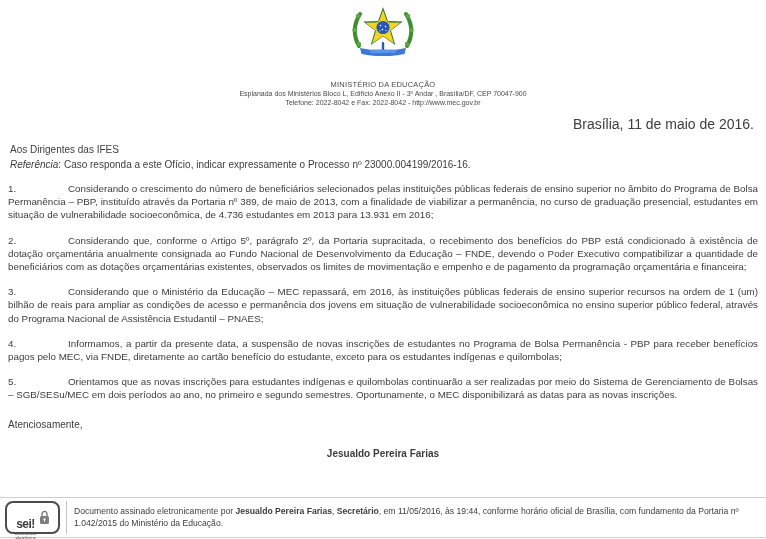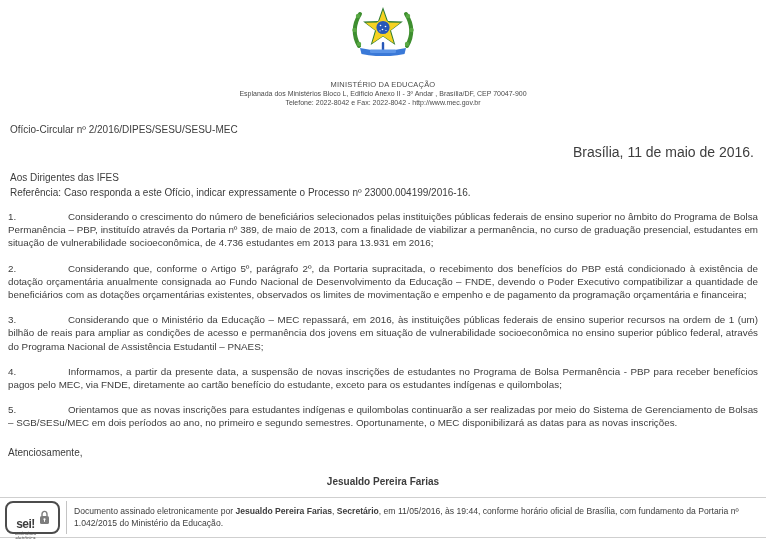--- a/index.html
+++ b/index.html
@@ -17,21 +17,21 @@
   .hdr-ministry {
     text-align:center; font-size:7.5px; letter-spacing:.2px; margin-top:20px; color:#4a4a4a;
   }
   .hdr-line { text-align:center; font-size:7px; line-height:9px; color:#4a4a4a; }
   .doc-number { margin:17px 10px 0 10px; font-size:10px; }
   .place-date { margin:9px 12px 12px 0; text-align:right; font-size:14px; }
   .addressee { margin:11px 10px 0 10px; font-size:10px; }
   .subject-line { margin:23px 10px 0 10px; font-size:10px; }
   .subject-line b { color:#3d3d3d; }
   .reference-line { margin:4px 10px 0 10px; font-size:10px; }
-  .reference-line .ref-label { }
+  .reference-line .ref-label { font-style:italic; }
   .salutation { margin:26px 10px 0 54px; font-size:10px; }
   .para {
     margin:12px 8px 0 8px;
     font-size:9.8px; line-height:13.2px;
     text-align:justify;
   }
   .para .num { display:inline-block; width:60px; }
   .closing { margin:17px 10px 0 8px; font-size:10px; }
   .sig-name { margin-top:18px; text-align:center; font-size:10px; font-weight:bold; }
   .footer {
@@ -96,21 +96,20 @@
       <rect x="37.8" y="38" width="2.4" height="9" rx="1" fill="#2757b8"></rect>
 
       <path d="M16,44 Q39,49 62,44 L60.5,50 Q39,54.5 17.5,50 Z" fill="#3a79d8"></path>
       <rect x="26" y="45.6" width="26" height="3.4" rx="1.2" fill="#5c95e8"></rect>
     </svg>
     <div class="hdr-ministry">MINISTÉRIO DA EDUCAÇÃO</div>
     <div class="hdr-line">Esplanada dos Ministérios Bloco L, Edifício Anexo II - 3º Andar , Brasília/DF, CEP 70047-900</div>
     <div class="hdr-line">Telefone: 2022-8042 e Fax: 2022-8042 - http://www.mec.gov.br</div>
   </div>
 
-  <div class="doc-number">Ofício-Circular nº 2/2016/DIPES/SESU/SESU-MEC</div>
   <div class="place-date">Brasília, 11 de maio de 2016.</div>
   <div class="addressee">Aos Dirigentes das IFES</div>
 
   <div class="reference-line">
     <span class="ref-label">Referência</span><span>: Caso responda a este Ofício, indicar expressamente o Processo nº 23000.004199/2016-16.</span>
   </div>
 
 
   <p class="para"><span class="num">1.</span><span>Considerando o crescimento do número de beneficiários selecionados pelas instituições públicas federais de ensino superior no âmbito do Programa de Bolsa Permanência – PBP, instituído através da Portaria nº 389, de maio de 2013, com a finalidade de viabilizar a permanência, no curso de graduação presencial, estudantes em situação de vulnerabilidade socioeconômica, de 4.736 estudantes em 2013 para 13.931 em 2016;</span></p>
   <p class="para"><span class="num">2.</span><span>Considerando que, conforme o Artigo 5º, parágrafo 2º, da Portaria supracitada, o recebimento dos benefícios do PBP está condicionado à existência de dotação orçamentária anualmente consignada ao Fundo Nacional de Desenvolvimento da Educação – FNDE, devendo o Poder Executivo compatibilizar a quantidade de beneficiários com as dotações orçamentárias existentes, observados os limites de movimentação e empenho e de pagamento da programação orçamentária e financeira;</span></p>

